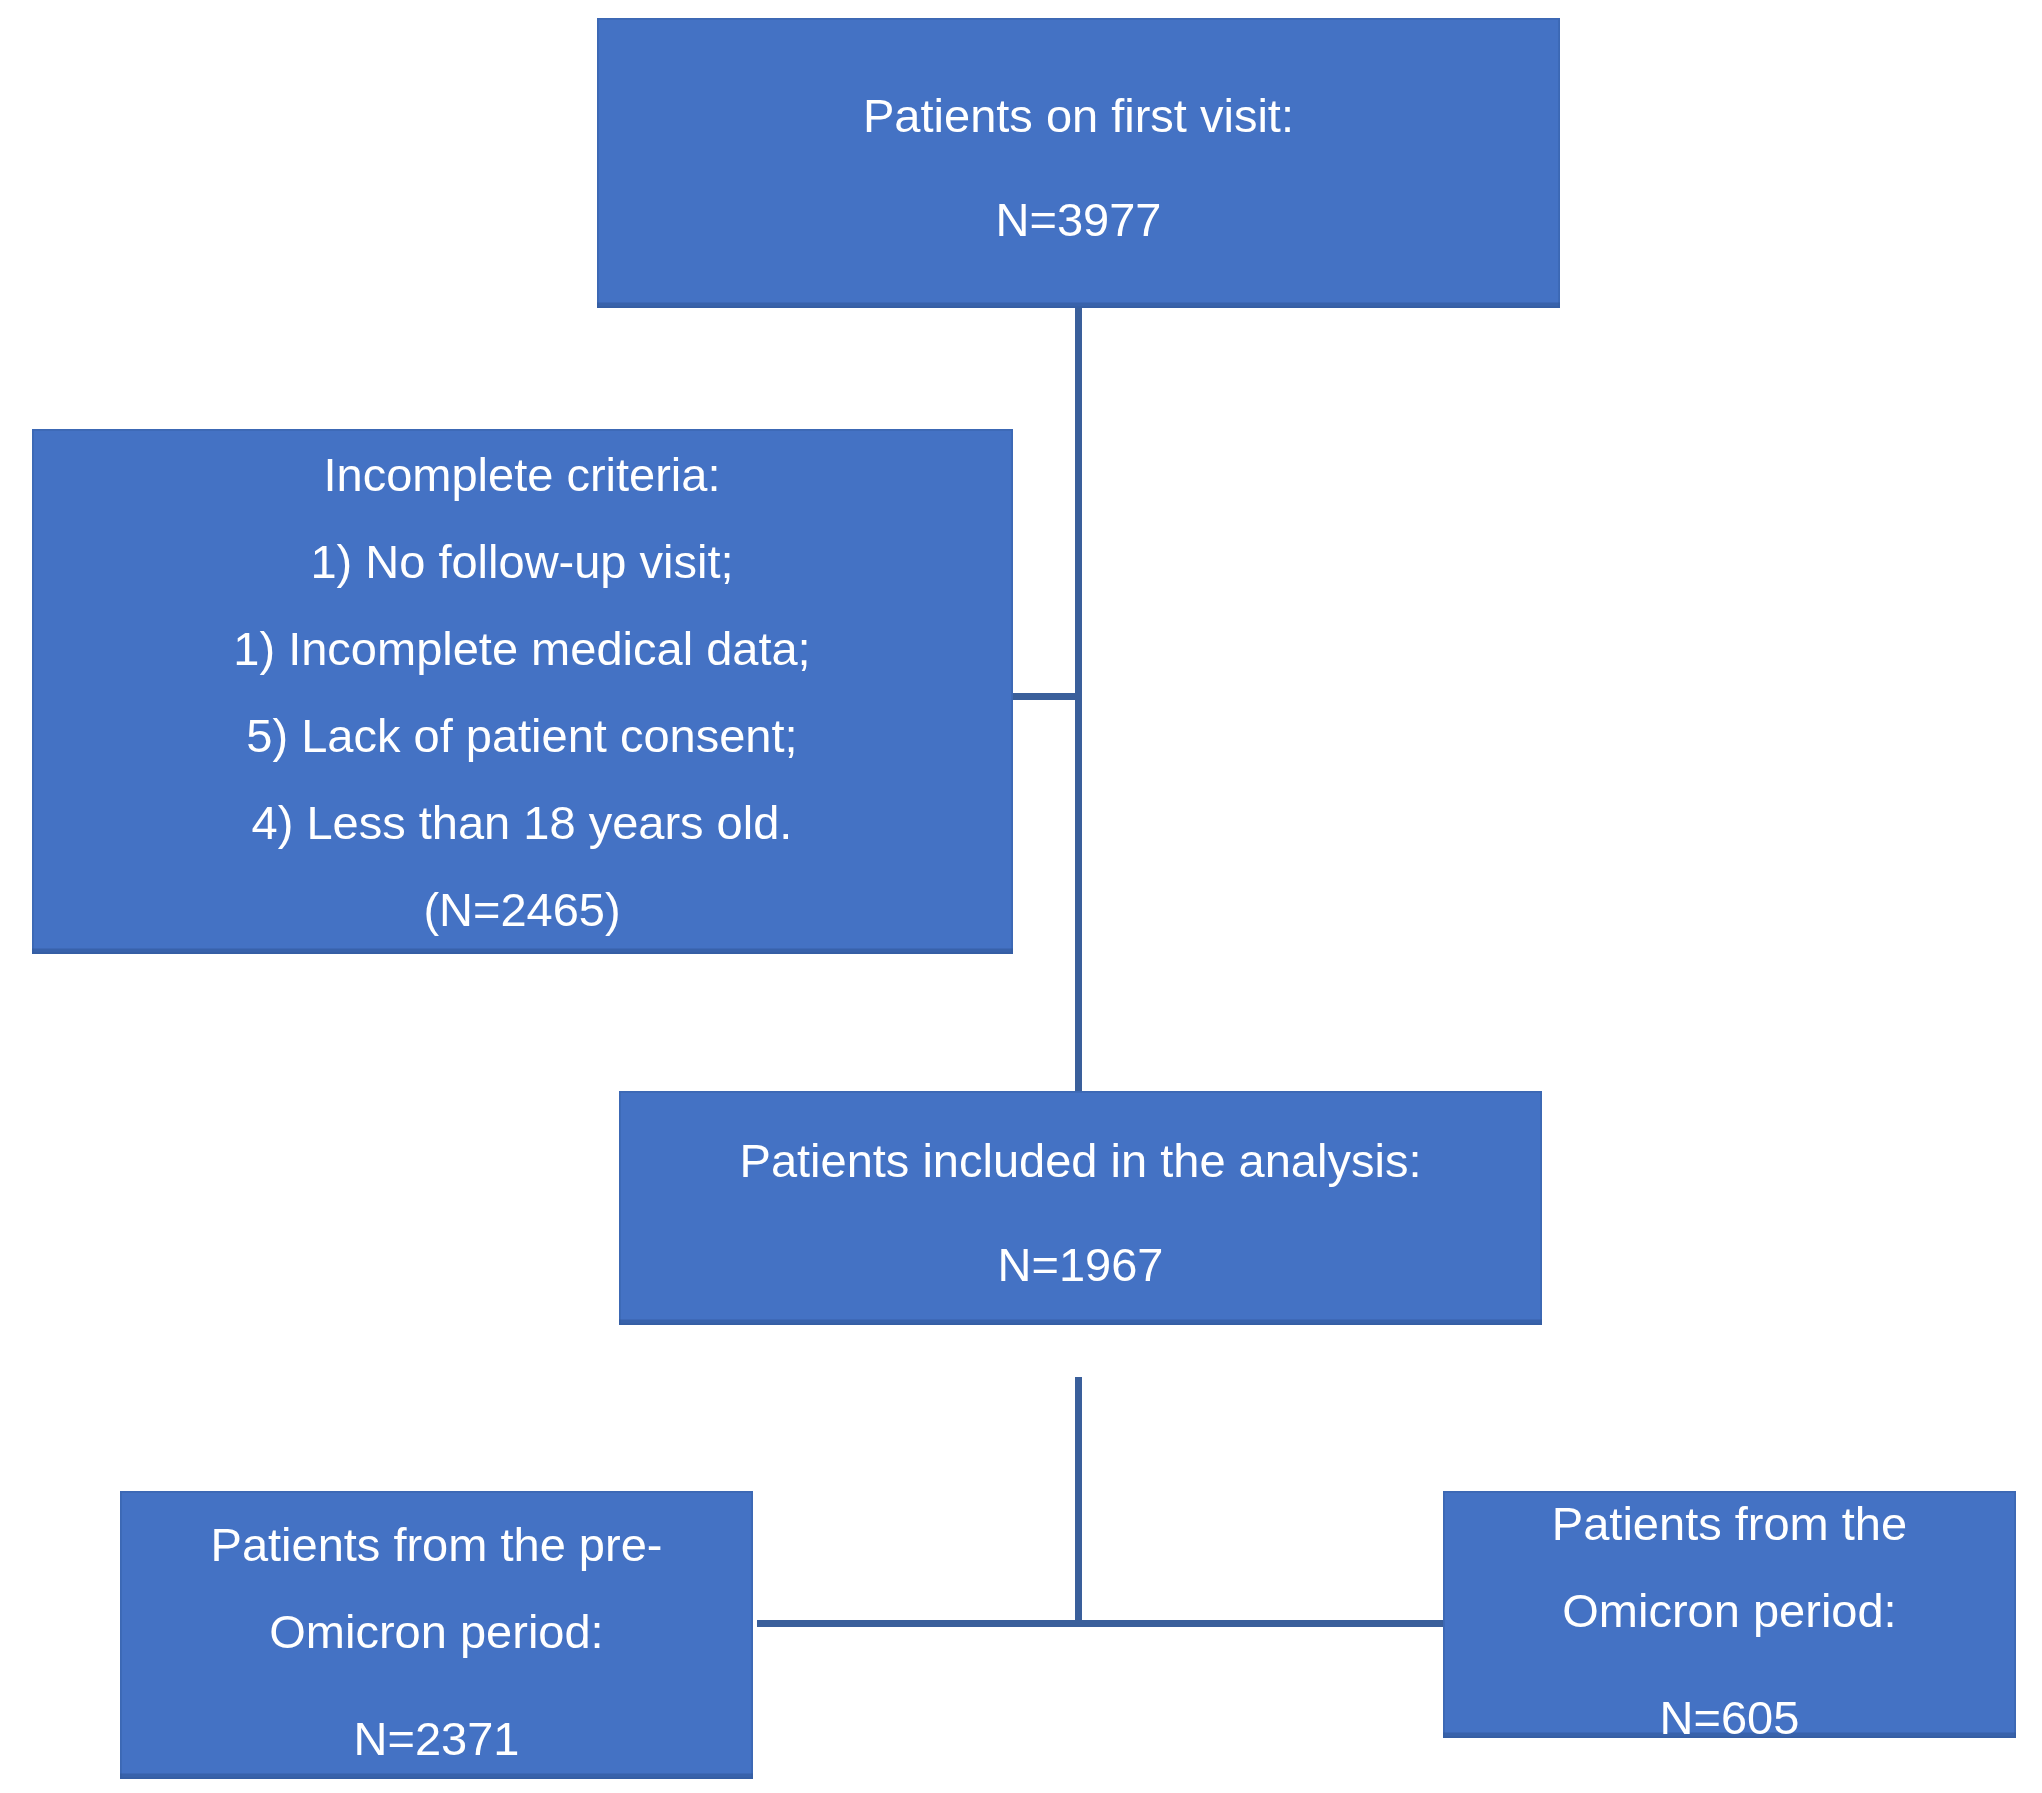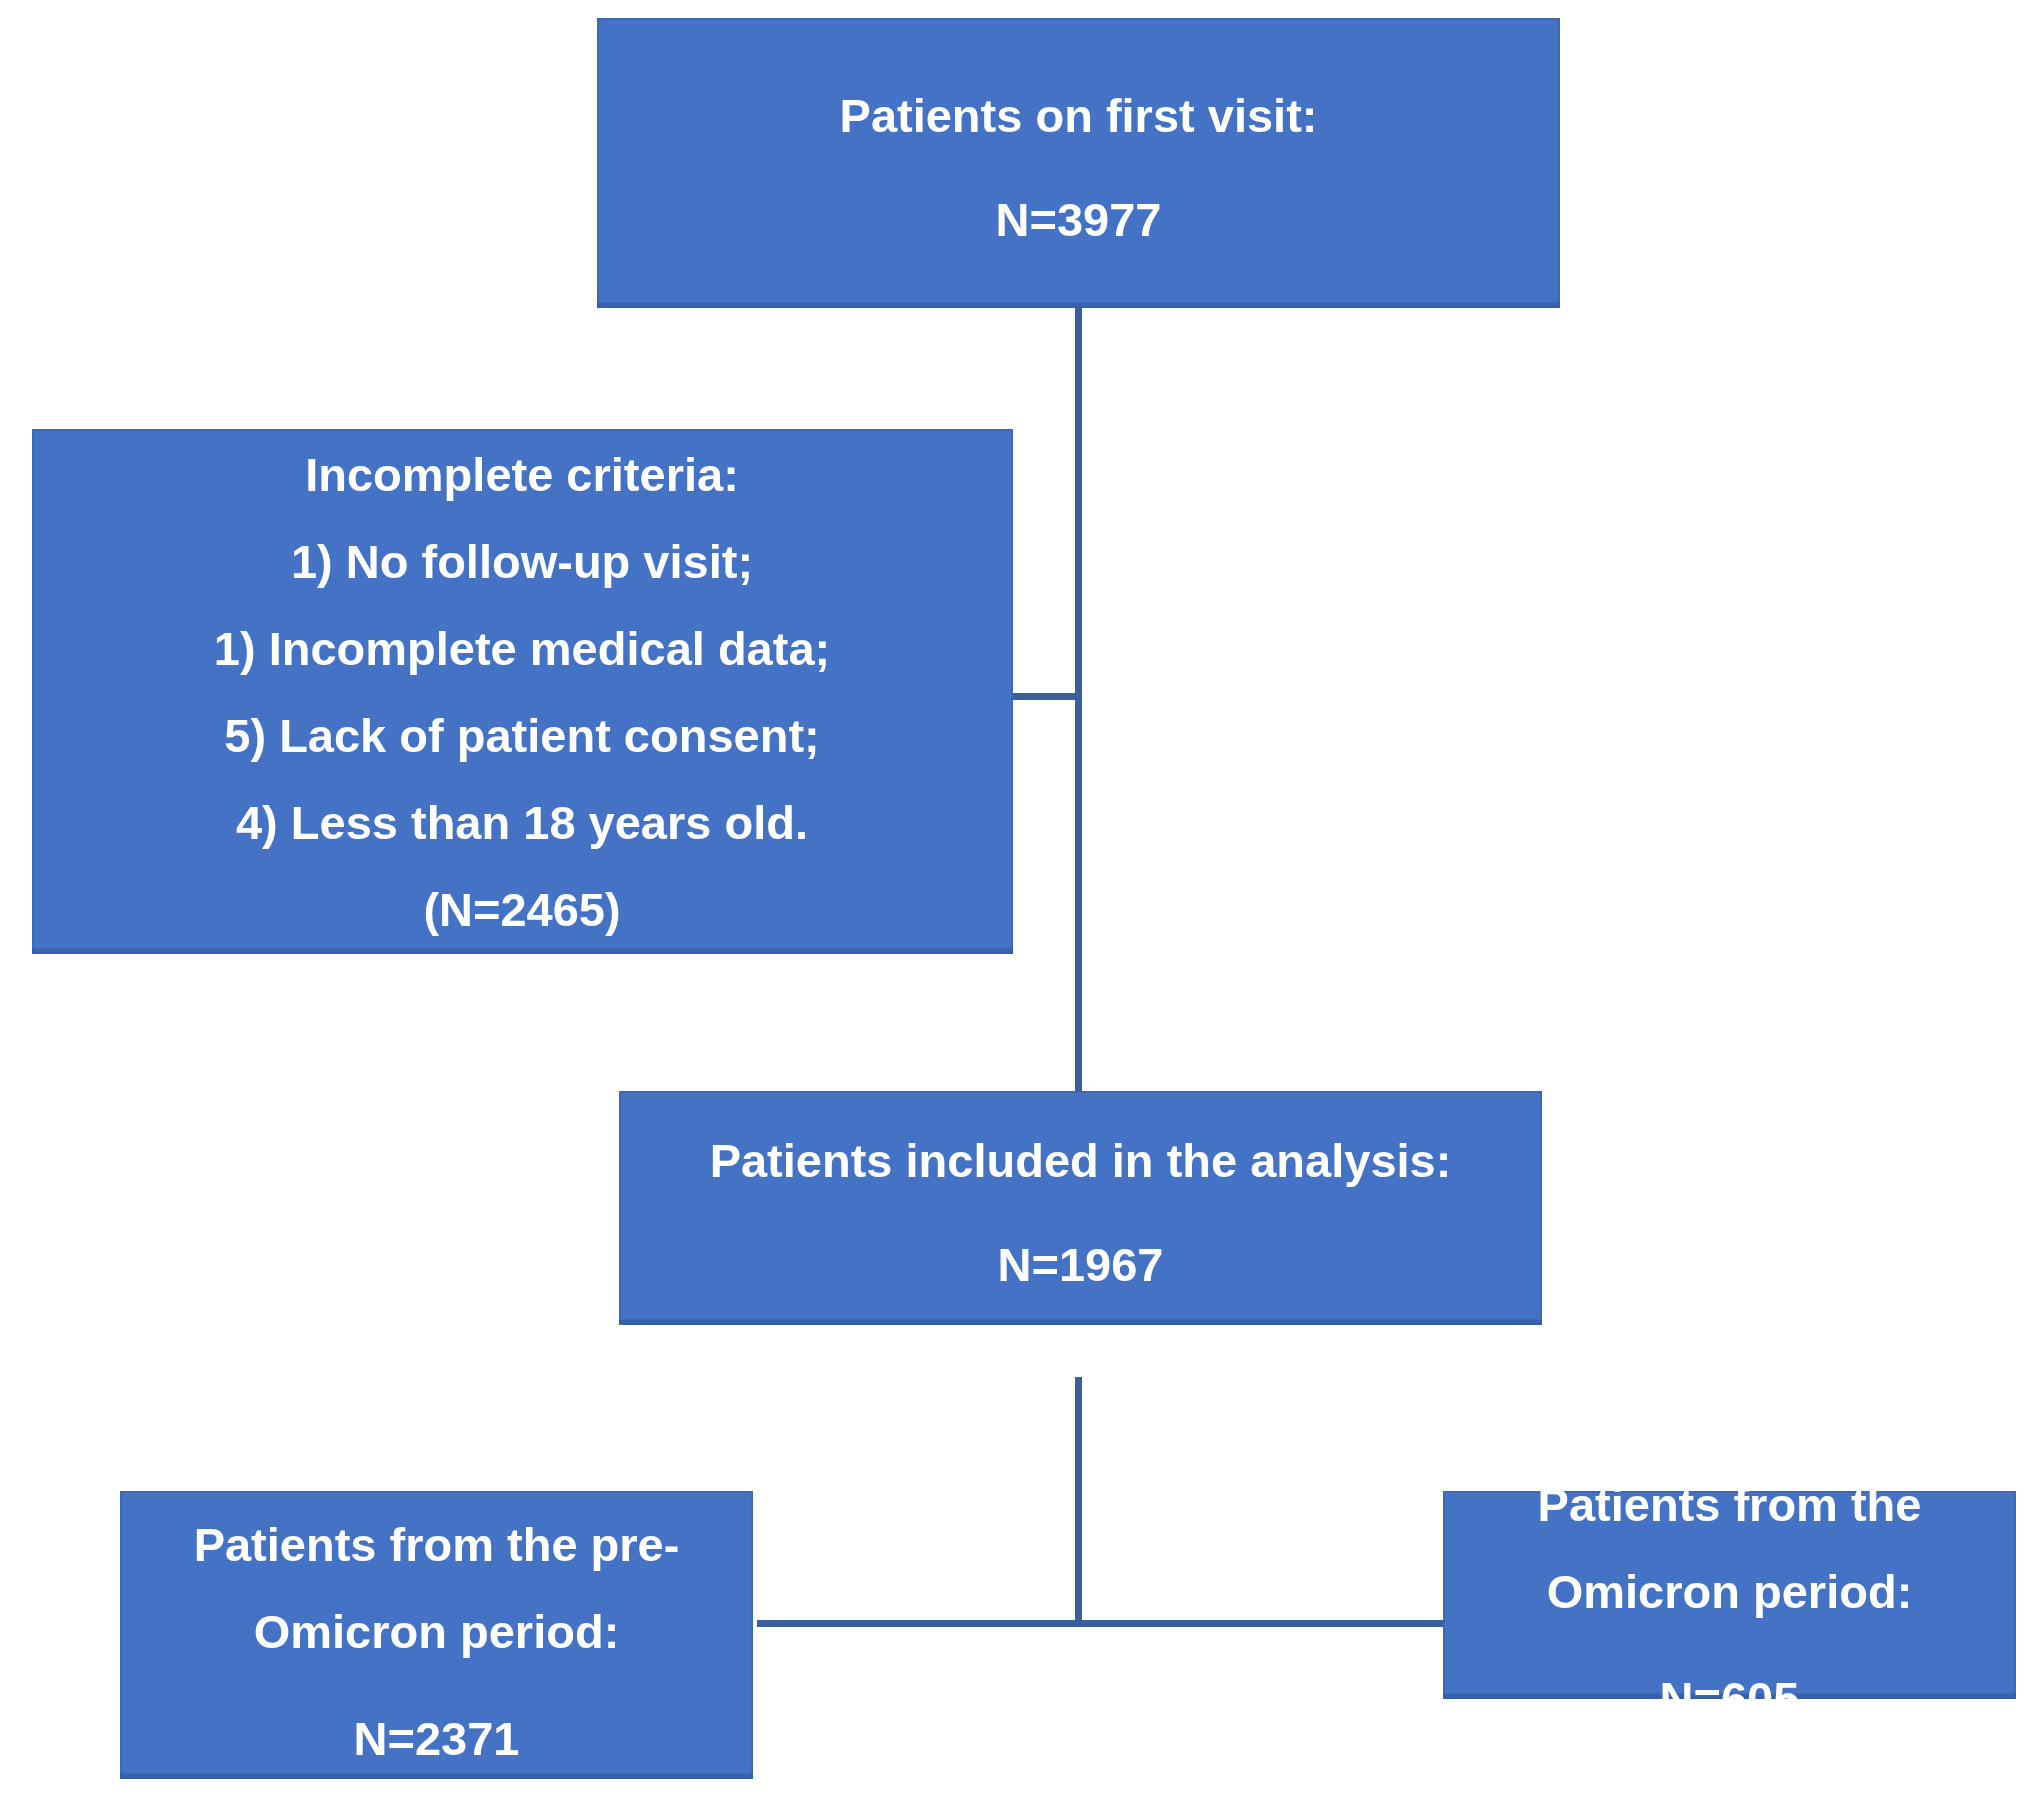--- a/index.html
+++ b/index.html
@@ -17,39 +17,39 @@
     height: 1794px;
     background: var(--background);
     font-family: "Liberation Sans", "DejaVu Sans", sans-serif;
     overflow: hidden;
   }
   .box {
     position: absolute;
     background: var(--box-fill);
     box-shadow: inset 0 -5.4px 0 rgba(47, 85, 151, 0.55), inset 0 0 0 1.8px rgba(47, 85, 151, 0.35);
     color: var(--text);
-    font-weight: 700;
+    font-weight: 400;
     font-size: 47px;
     text-align: center;
     display: flex;
     flex-direction: column;
     justify-content: center;
   }
   .box .line { line-height: 104px; }
   .box.compact .line { line-height: 87px; }
   .box.split .line { line-height: 87px; }
   .box.split .n-line { margin-top: 20px; }
   .connector { position: absolute; background: var(--connector); }
 
   
   #box-first-visit { left: 597px;  top: 18px;   width: 963px; height: 290px; padding-top: 9px; }
   #box-exclusion   { left: 31.5px;   top: 429px;  width: 981px; height: 525px; }
   #box-included    { left: 619px;  top: 1091px; width: 923px; height: 234px; padding-top: 9px; }
   #box-pre-omicron { left: 120px;  top: 1491px; width: 633px;  height: 288px; padding-top: 12.6px; }
-  #box-omicron     { left: 1443px; top: 1491px; width: 573px;  height: 208px; padding-top: 12.6px; }
+  #box-omicron     { left: 1443px; top: 1491px; width: 573px;  height: 247px; padding-top: 12.6px; }
 
   #conn-v1 { left: 1075px; top: 308px;  width: 7.2px;   height: 785px; }
   #conn-h1 { left: 1013px; top: 693px;  width: 62px;  height: 7.2px; }
   #conn-v2 { left: 1075px; top: 1377px; width: 7.2px;   height: 247px; }
   #conn-h2 { left: 757px;  top: 1620px; width: 686px; height: 7.2px; }
 </style>
 </head>
 <body>
 
 <div id="canvas">

